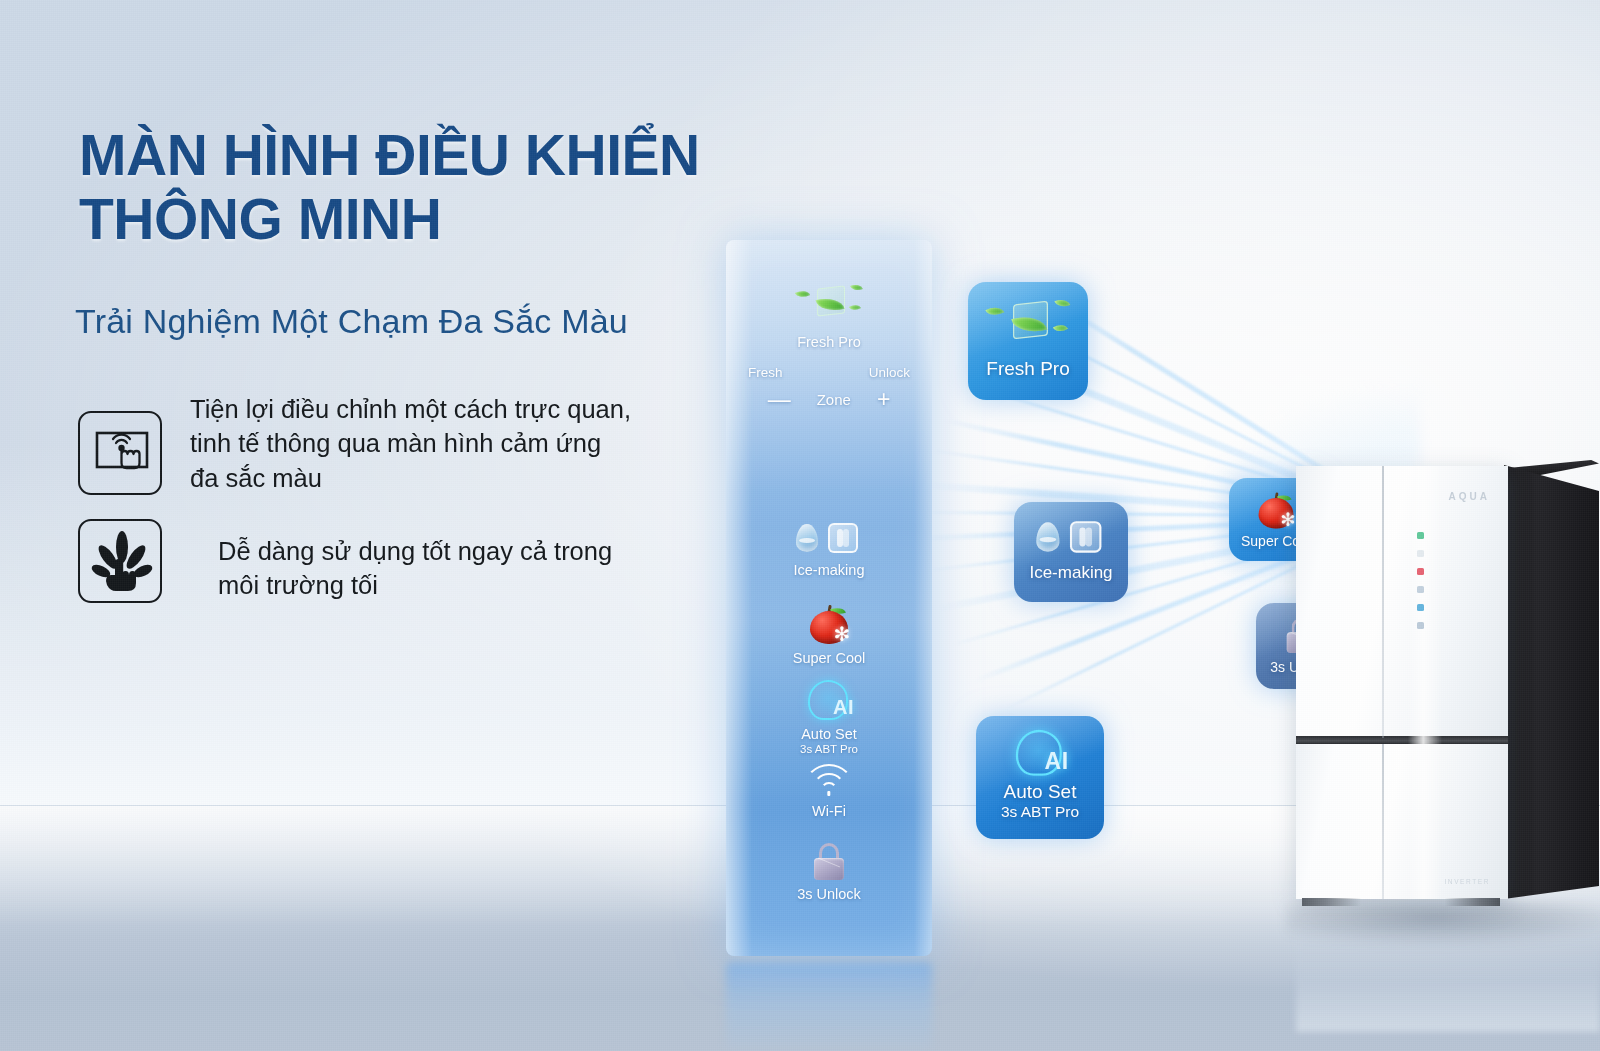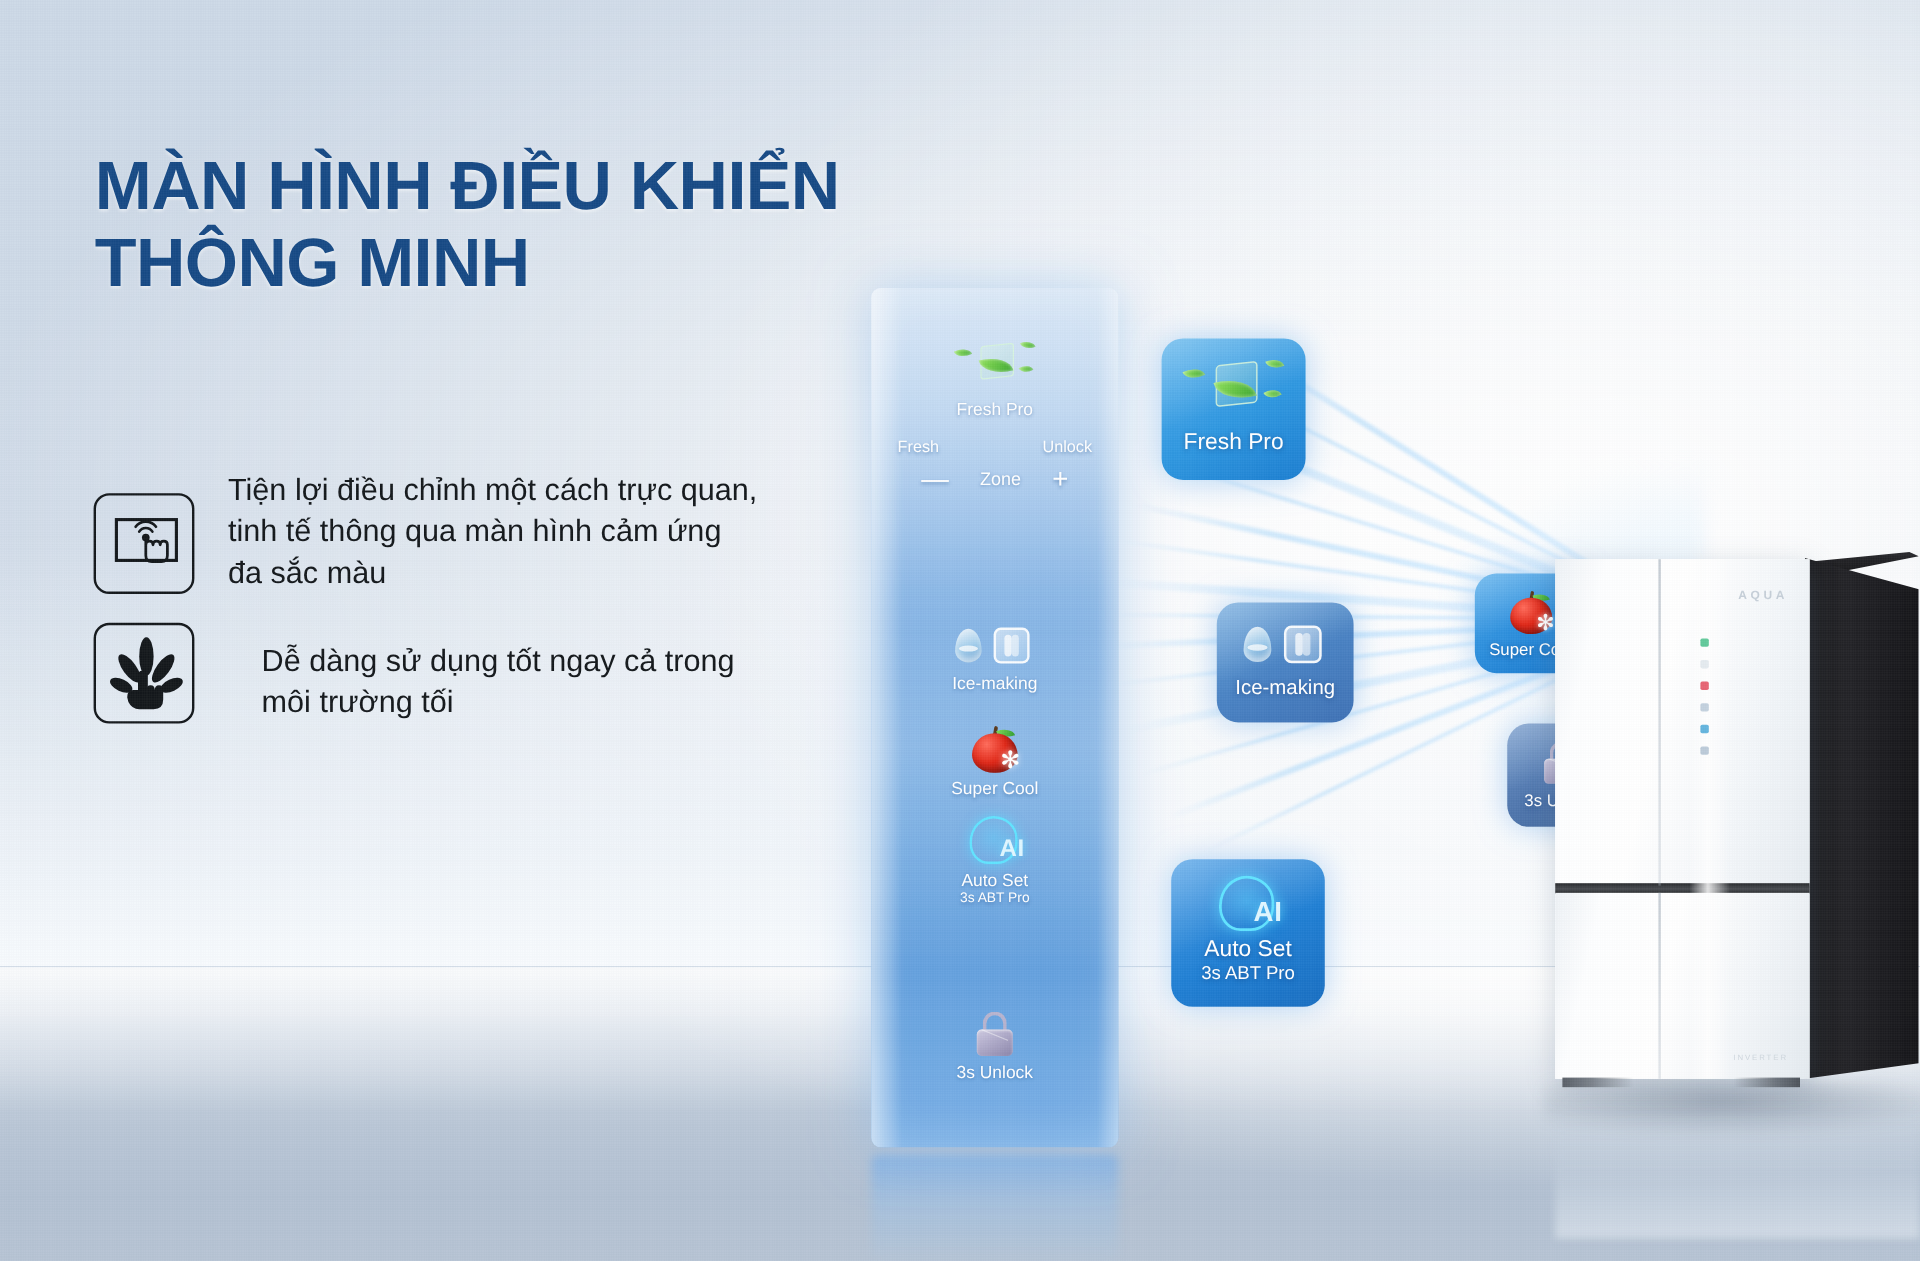--- a/index.html
+++ b/index.html
@@ -403,20 +403,21 @@
   <div class="bg-base"></div>
   <div class="bg-wall-light"></div>
   <div class="horizon"></div>
   <div class="floor"></div>
   <div class="floor-sheen"></div>
 
   <div class="headline">
     <div>MÀN HÌNH ĐIỀU KHIỂN</div>
     <div>THÔNG MINH</div>
   </div>
+  <div class="subhead">Trải Nghiệm Một Chạm Đa Sắc Màu</div>
 
   <div class="feature feat-1">
     <div class="feat-ico">
       <svg viewBox="0 0 84 84" width="84" height="84">
         <rect x="17" y="20" width="50" height="34" fill="none" stroke="#14181c" stroke-width="2.6"></rect>
         <g fill="none" stroke="#14181c" stroke-width="2.2" stroke-linecap="round">
           <path d="M36 30 a6.5 6.5 0 0 1 11 0"></path>
           <path d="M33 26 a10.5 10.5 0 0 1 17 0"></path>
         </g>
         <circle cx="41.5" cy="35" r="3.2" fill="#14181c"></circle>
@@ -514,20 +515,29 @@
 
     <div class="p-item" style="top:440px;">
       <div class="ic-ai">
         <div class="ai-head"></div>
         <div class="ai-txt">AI</div>
       </div>
       <div class="p-label">Auto Set</div>
       <div class="p-sub">3s ABT Pro</div>
     </div>
 
+    <div class="p-item" style="top:522px;">
+      <div class="ic-wifi">
+        <div class="arc a1"></div>
+        <div class="arc a2"></div>
+        <div class="arc a3"></div>
+        <div class="wifi-dot"></div>
+      </div>
+      <div class="p-label">Wi-Fi</div>
+    </div>
 
     <div class="p-item" style="top:603px;">
       <div class="ic-lock">
         <div class="lock-shackle"></div>
         <div class="lock-body"></div>
       </div>
       <div class="p-label">3s Unlock</div>
     </div>
   </div>
 

